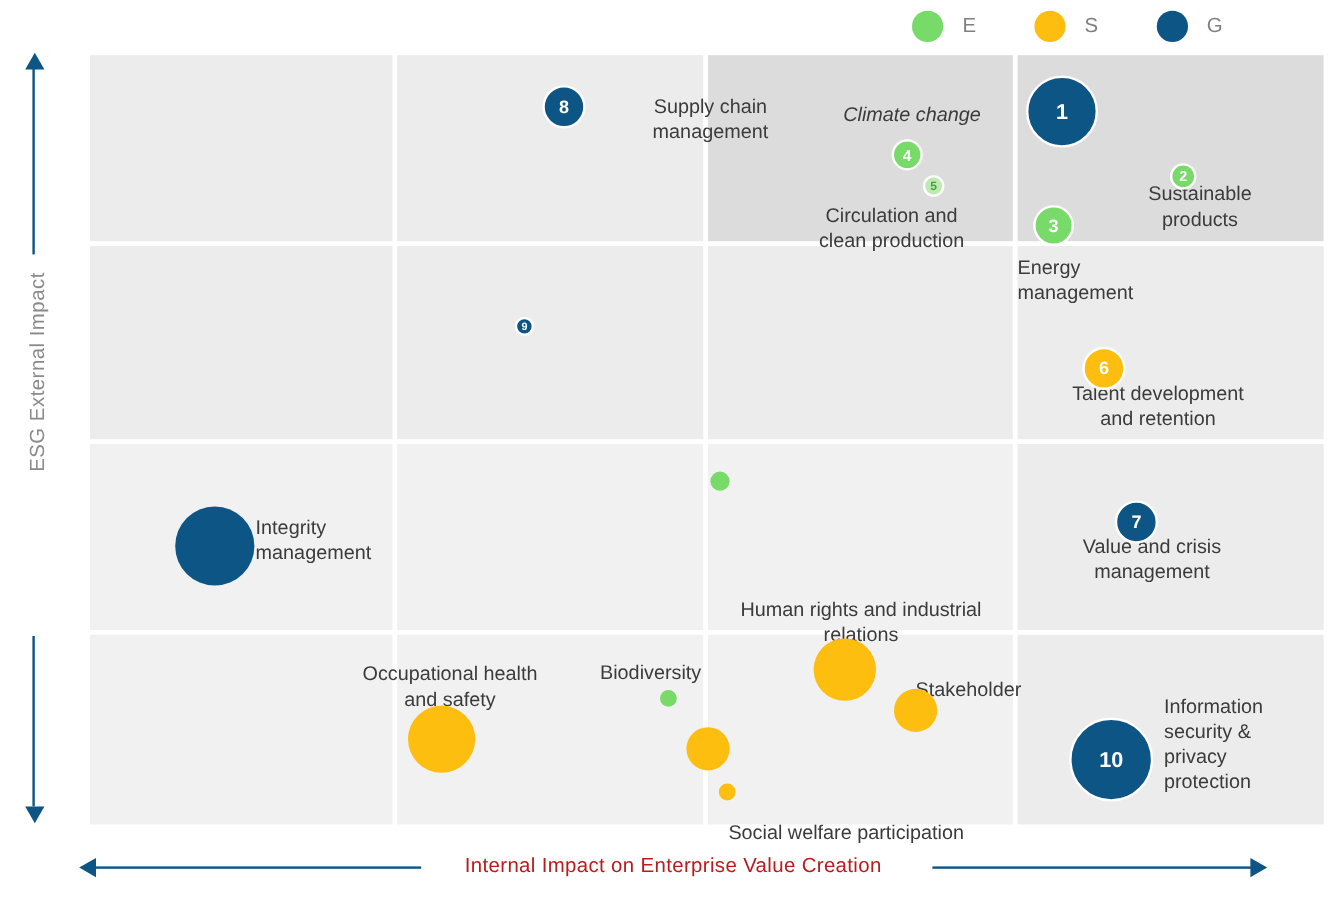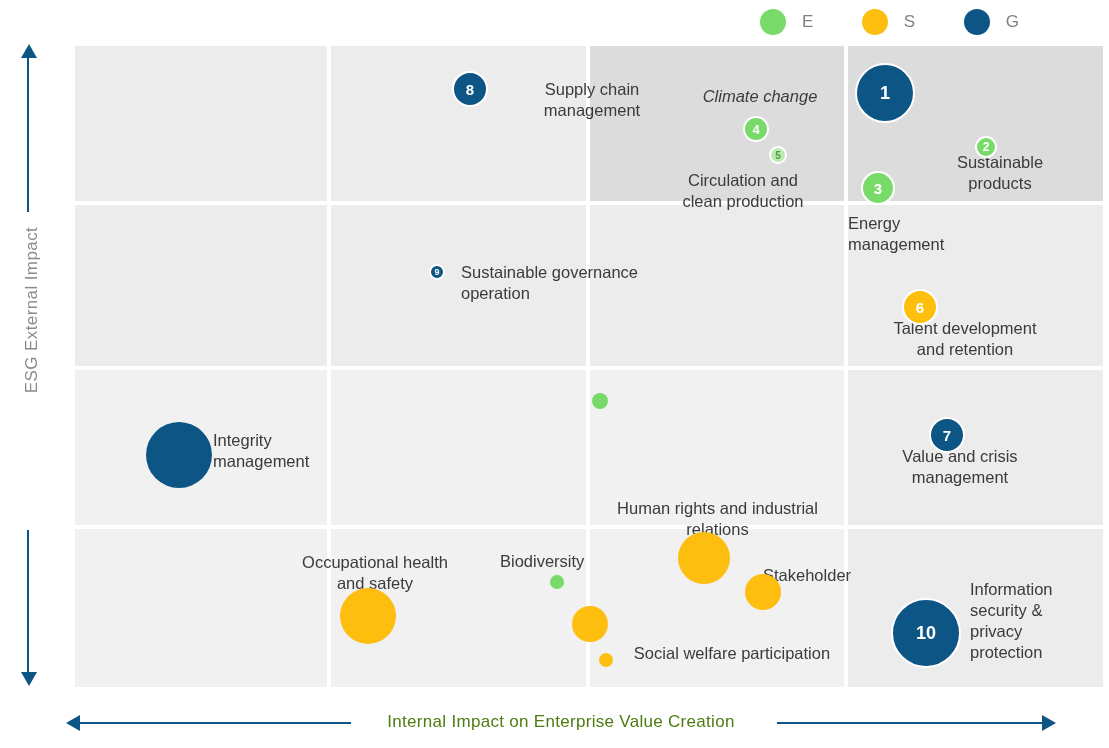--- a/index.html
+++ b/index.html
@@ -144,21 +144,21 @@
     height: 2px;
     background: #0d5584;
   }
   #x-axis-label {
     position: absolute;
     left: 0;
     top: 0;
     width: 990px;
     text-align: center;
     font-size: 17px;
-    color: #4d7c0f;
+    color: #b91c1c;
     letter-spacing: .3px;
   }
 
   
   .bubble {
     position: absolute;
     border-radius: 50%;
     display: flex;
     align-items: center;
     justify-content: center;
@@ -229,35 +229,33 @@
 
   <div class="plabel c" style="left:432px; top:33px; width:170px;">Supply chain
 management</div>
   <div class="plabel c" style="left:605px; top:40px; width:160px;font-style:italic;">Climate change</div>
   <div class="plabel c" style="left:578px; top:124px; width:180px;">Circulation and
 clean production</div>
   <div class="plabel c" style="left:855px; top:106px; width:140px;">Sustainable
 products</div>
   <div class="plabel l" style="left:773px; top:167px; width:170px;">Energy
 management</div>
-  <div class="plabel l" style="left:386px; top:216px; width:230px;">Sustainable governance
-operation</div>
   <div class="plabel c" style="left:795px; top:272px; width:190px;">Talent development
 and retention</div>
   <div class="plabel l" style="left:138px; top:384px; width:140px;">Integrity
 management</div>
   <div class="plabel c" style="left:800px; top:400px; width:170px;">Value and crisis
 management</div>
   <div class="plabel c" style="left:500px; top:452px; width:285px;">Human rights and industrial
 relations</div>
   <div class="plabel c" style="left:205px; top:506px; width:190px;">Occupational health
 and safety</div>
   <div class="plabel l" style="left:425px; top:505px; width:130px;">Biodiversity</div>
   <div class="plabel l" style="left:688px; top:519px; width:120px;">Stakeholder</div>
-  <div class="plabel l" style="left:532px; top:597px; width:250px;text-align:center;">Social welfare participation</div>
+  <div class="plabel l" style="left:532px; top:638px; width:250px;">Social welfare participation</div>
   <div class="plabel l" style="left:895px; top:533px; width:140px;">Information
 security &amp;
 privacy
 protection</div>
 
   <div class="bubble ring" style="left:377px; top:25px;  width:36px; height:36px; background:#0d5584; font-size:15px;">
     <span>8</span>
   </div>
 
   <div class="bubble ring" style="left:668px; top:70px;  width:26px; height:26px; background:#78da68; font-size:13px;">

